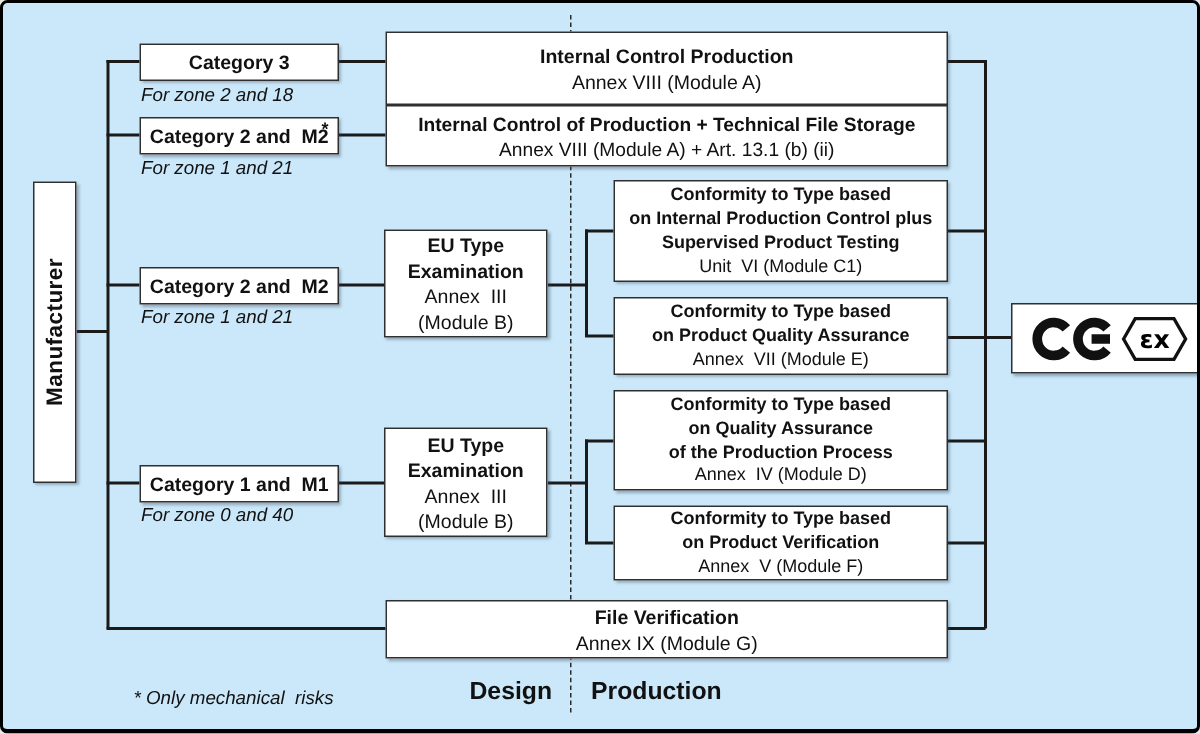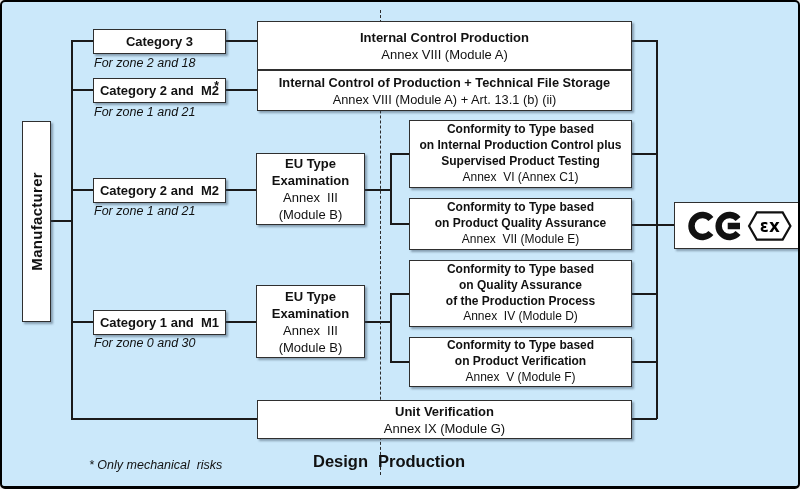--- a/index.html
+++ b/index.html
@@ -88,21 +88,21 @@
   <div class="zone" style="left:92px;top:103px;">For zone 1 and 21</div>
 
   <div class="box cat" style="left:91px;top:176px;width:133px;height:25px;">
     <span>Category 2 and  M2</span>
   </div>
   <div class="zone" style="left:92px;top:202px;">For zone 1 and 21</div>
 
   <div class="box cat" style="left:91px;top:308px;width:133px;height:25px;">
     <span>Category 1 and  M1</span>
   </div>
-  <div class="zone" style="left:92px;top:334px;">For zone 0 and 30</div>
+  <div class="zone" style="left:92px;top:334px;">For zone 0 and 40</div>
 
   <div class="box t13" style="left:255px;top:19px;width:375px;height:49px;">
     <div class="b">Internal Control Production</div>
     <div>Annex VIII (Module A)</div>
   </div>
 
   <div class="box" style="left:255px;top:68px;width:375px;height:41px;font-size:12.8px;line-height:17px;">
     <div class="b">Internal Control of Production + Technical File Storage</div>
     <div>Annex VIII (Module A) + Art. 13.1 (b) (ii)</div>
   </div>
@@ -118,21 +118,21 @@
     <div class="b">EU Type</div>
     <div class="b">Examination</div>
     <div>Annex  III</div>
     <div>(Module B)</div>
   </div>
 
   <div class="box t12" style="left:407px;top:118px;width:223px;height:68px;">
     <div class="b">Conformity to Type based</div>
     <div class="b">on Internal Production Control plus</div>
     <div class="b">Supervised Product Testing</div>
-    <div>Annex  VI (Annex C1)</div>
+    <div>Unit  VI (Module C1)</div>
   </div>
 
   <div class="box t12" style="left:407px;top:196px;width:223px;height:52px;">
     <div class="b">Conformity to Type based</div>
     <div class="b">on Product Quality Assurance</div>
     <div>Annex  VII (Module E)</div>
   </div>
 
   <div class="box t12" style="left:407px;top:258px;width:223px;height:67px;">
     <div class="b">Conformity to Type based</div>
@@ -141,31 +141,31 @@
     <div>Annex  IV (Module D)</div>
   </div>
 
   <div class="box t12" style="left:407px;top:335px;width:223px;height:50px;">
     <div class="b">Conformity to Type based</div>
     <div class="b">on Product Verification</div>
     <div>Annex  V (Module F)</div>
   </div>
 
   <div class="box t13" style="left:255px;top:398px;width:375px;height:39px;">
-    <div class="b">Unit Verification</div>
+    <div class="b">File Verification</div>
     <div>Annex IX (Module G)</div>
   </div>
 
   <div class="box" style="left:672px;top:200px;width:132px;height:47px;">
     <svg width="106" height="38" viewBox="0 0 164 58">
       <path d="M 37 18.1 A 17 17 0 1 0 37 39.9" fill="none" stroke="#111" stroke-width="10"></path>
       <path d="M 79 18.1 A 17 17 0 1 0 79 39.9" fill="none" stroke="#111" stroke-width="10"></path>
       <line x1="63" y1="29" x2="82" y2="29" stroke="#111" stroke-width="10"></line>
       <polygon points="96,29 108,8 148,8 160,29 148,50 108,50" fill="none" stroke="#111" stroke-width="3.4"></polygon>
       <text x="128" y="38" text-anchor="middle" font-size="26" font-weight="bold" font-family="DejaVu Sans, Liberation Sans, sans-serif">εx</text>
     </svg>
   </div>
 
   <div class="foot" style="left:87px;top:456px;">* Only mechanical  risks</div>
   <div class="phase" style="left:311px;top:450px;">Design</div>
-  <div class="phase" style="left:376px;top:450px;">Production</div>
+  <div class="phase" style="left:392px;top:450px;">Production</div>
 
 </div>
 
 </body></html>

